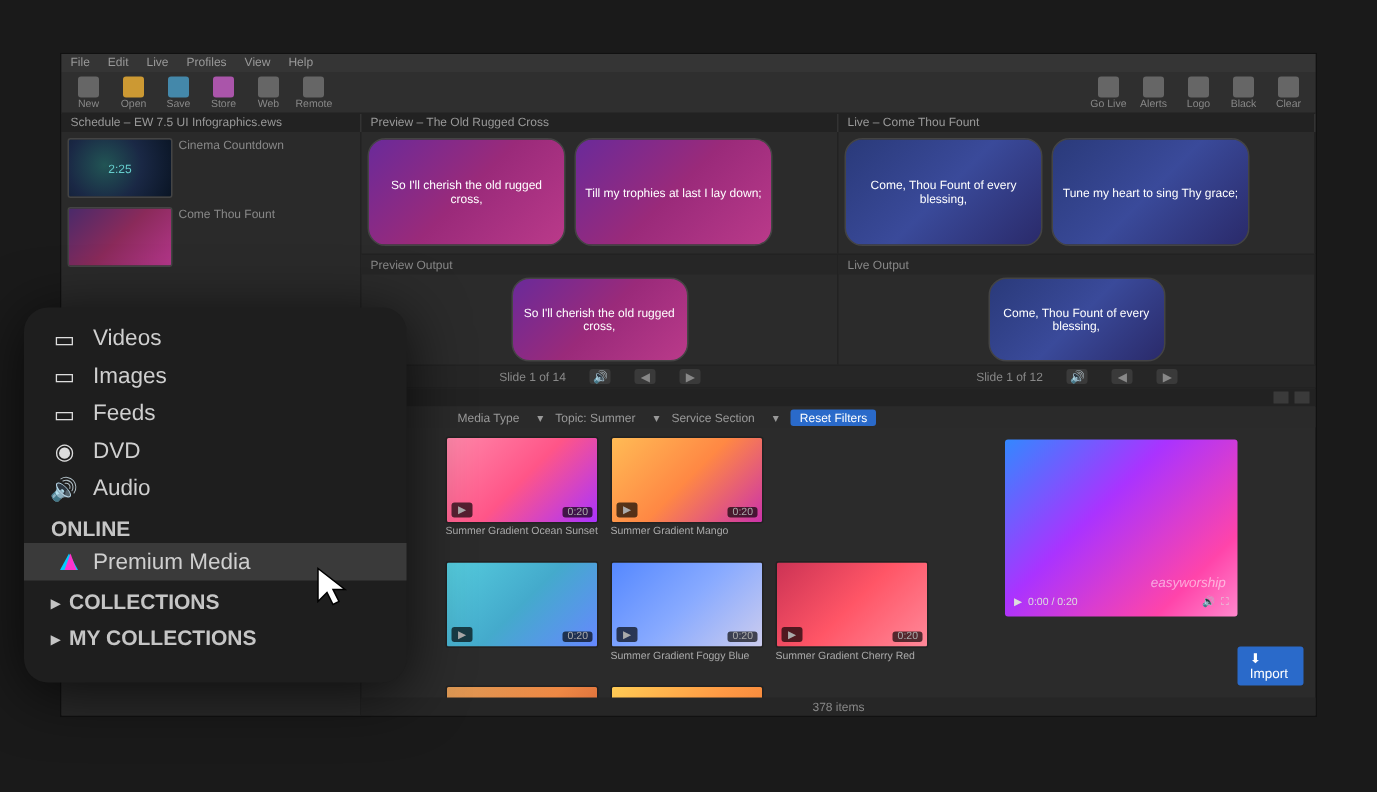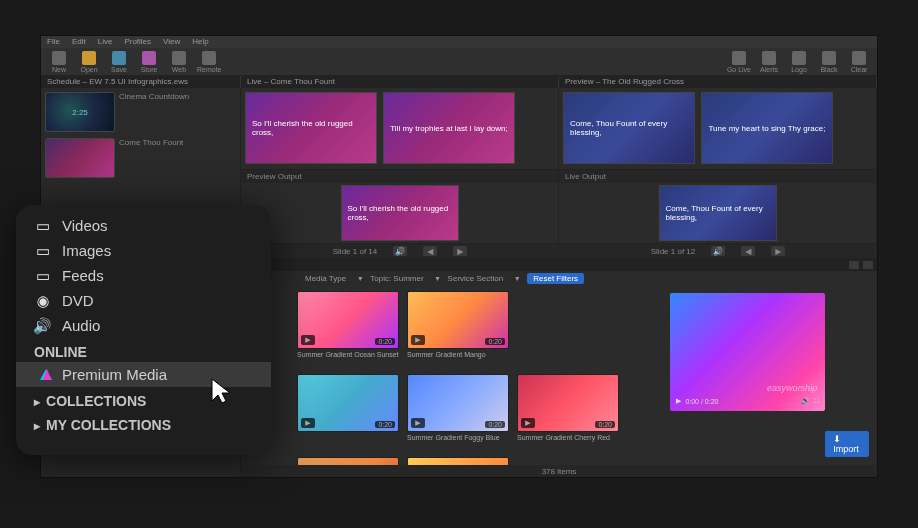--- a/index.html
+++ b/index.html
@@ -16,21 +16,21 @@
 .hdr{padding:1px 6px;border-right:1px solid #333}
 .main{flex:1;display:flex;min-height:0}
 .sched{width:200px;background:#2a2a2a;border-right:1px solid #222;padding:4px}
 .sched-item{display:flex;gap:4px;margin-bottom:6px}
 .sched-thumb{width:70px;height:40px;background:radial-gradient(circle at 35% 45%,#0ff3 0%,#1a2845 50%,#0a1525 100%);border:1px solid #444;border-radius:2px;display:flex;align-items:center;justify-content:center;font-size:8px;color:#6cc}
 .sched-thumb.g2{background:linear-gradient(135deg,#4a2a6a,#8a2a5a,#b3368a)}
 .sched-meta{font-size:8px;color:#888}
 .center{flex:1;display:flex;flex-direction:column;min-height:0}
 .prevrow{display:flex;height:82px;border-bottom:1px solid #222}
 .prevpane{flex:1;border-right:1px solid #222;padding:4px;display:flex;gap:6px}
-.slide{width:132px;height:72px;background:linear-gradient(135deg,#6a2a9a 0%,#9a2a7a 50%,#ba3a8a 100%);border:1px solid #444;border-radius:0;display:flex;align-items:center;justify-content:center;font-size:8px;color:#fff;padding:6px}
+.slide{width:132px;height:72px;background:linear-gradient(135deg,#6a2a9a 0%,#9a2a7a 50%,#ba3a8a 100%);border:1px solid #444;border-radius:12px;display:flex;align-items:center;justify-content:center;text-align:center;font-size:8px;color:#fff;padding:6px}
 .slide.blue{background:linear-gradient(135deg,#2a3a7a,#3a4a9a,#2a2a6a)}
 .outrow{display:flex;height:74px;border-bottom:1px solid #222}
 .outpane{flex:1;border-right:1px solid #222;display:flex;flex-direction:column}
 .out-lbl{font-size:8px;color:#888;padding:2px 6px;background:#262626}
 .out-body{flex:1;display:flex;align-items:center;justify-content:center}
 .out-body .slide{width:118px;height:56px}
 .ctrlrow{display:flex;height:14px;background:#262626;font-size:8px;color:#888}
 .ctrl{flex:1;display:flex;align-items:center;justify-content:center;gap:16px}
 .ctrl-btn{width:14px;height:10px;background:#3a3a3a;border-radius:2px;display:inline-flex;align-items:center;justify-content:center;cursor:pointer}
 .media{flex:1;display:flex;flex-direction:column;min-height:0;border-top:1px solid #222}
@@ -135,22 +135,22 @@
         </div>
         <div class="tb-btn">
           <div class="tb-ico g"></div>
           <span>Clear</span>
         </div>
       </div>
   </div>
 
   <div class="headers">
     <div class="hdr" style="width:200px">Schedule – EW 7.5 UI Infographics.ews</div>
+    <div class="hdr" style="flex:1">Preview – The Old Rugged Cross</div>
     <div class="hdr" style="flex:1">Live – Come Thou Fount</div>
-    <div class="hdr" style="flex:1">Preview – The Old Rugged Cross</div>
   </div>
 
   <div class="main">
     <div class="sched" id="sched">
         <div class="sched-item">
           <div class="sched-thumb ">2:25</div>
           <div class="sched-meta">Cinema Countdown</div>
         </div>
         <div class="sched-item">
           <div class="sched-thumb g2"></div>

